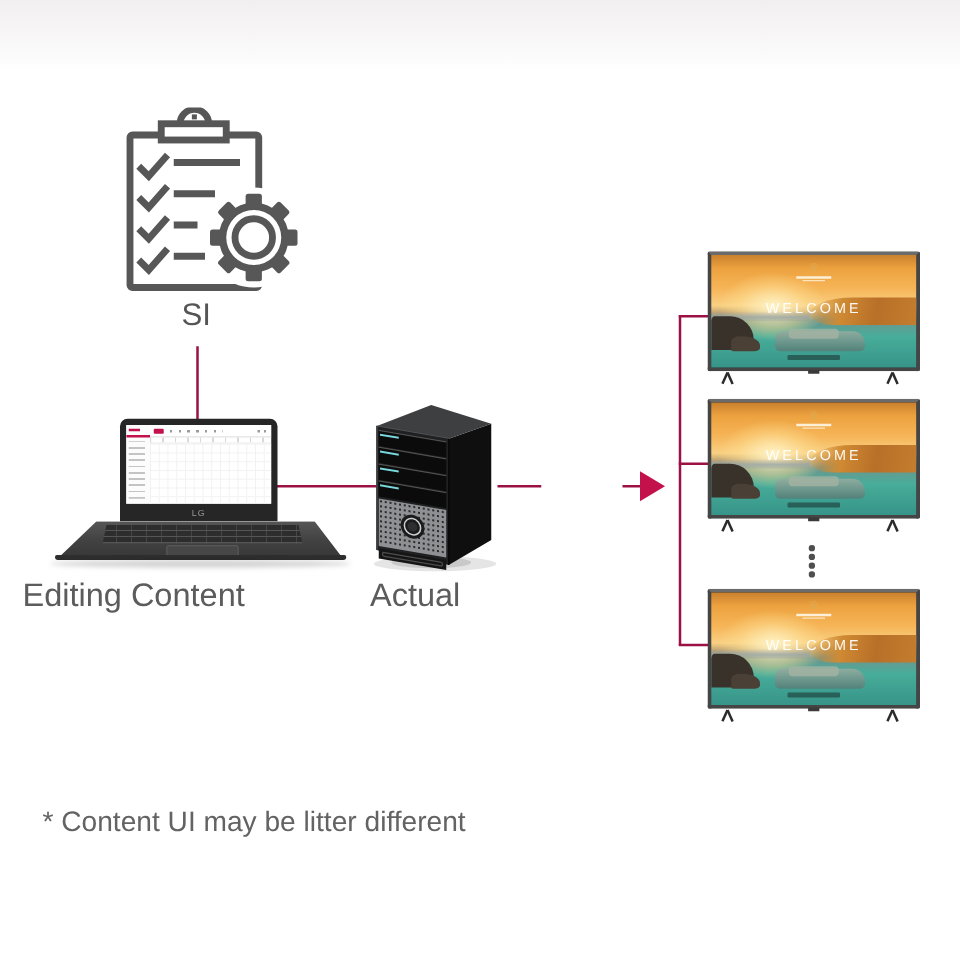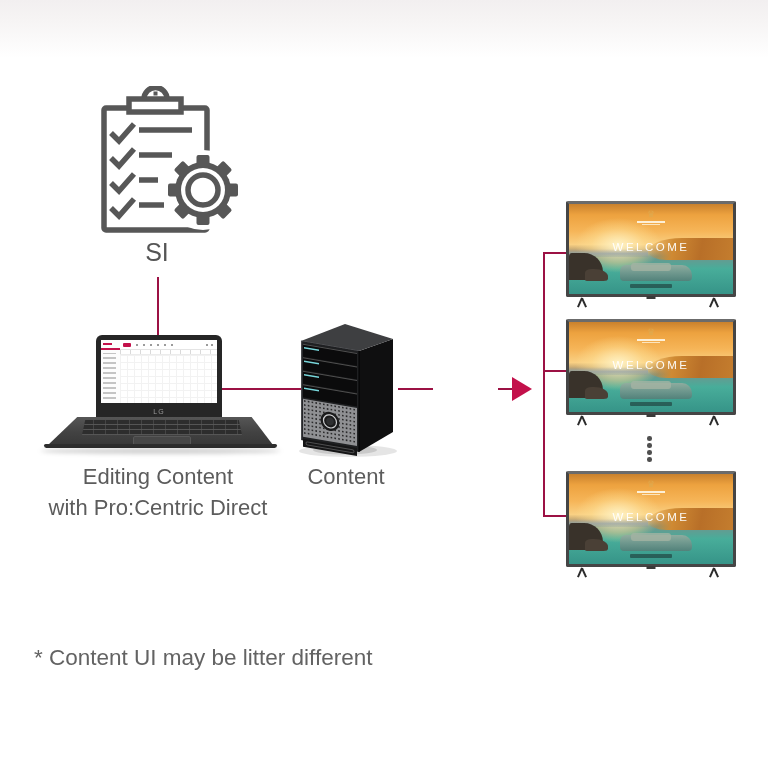--- a/index.html
+++ b/index.html
@@ -3,21 +3,21 @@
 <meta charset="utf-8">
 <style>
   html,body{margin:0;padding:0;background:#ffffff;}
   .stage{position:relative;width:768px;height:770px;background:#ffffff;overflow:hidden;
          font-family:"Liberation Sans", sans-serif;}
   .topband{position:absolute;left:0;top:0;width:768px;height:58px;
            background:linear-gradient(180deg,#f2eff0 0%,#f6f4f4 35%,#ffffff 100%);}
 
   
   .abs{position:absolute;}
-  .caption{color:#5c5c5c;font-size:22px;line-height:31px;text-align:center;}
+  .caption{color:#5c5c5c;font-size:26px;line-height:31px;text-align:left;}
   .redline{background:#9c1144;}
 
   
   .si-label{left:117px;top:238px;width:80px;font-size:25px;color:#555;text-align:center;}
   .si-connector{left:157px;top:277px;width:2px;height:60px;}
 
   
   .laptop-screen{left:96px;top:335px;width:126px;height:82px;background:#262626;
                  border-radius:6px 6px 0 0;box-sizing:border-box;}
   .laptop-display{position:absolute;left:5px;top:5px;right:5px;height:63px;background:#fff;overflow:hidden;}
@@ -177,21 +177,20 @@
   </div>
   <div class="abs laptop-base">
     <div class="lap-keys"></div>
     <div class="lap-trackpad"></div>
   </div>
   <div class="abs laptop-lip"></div>
   <div class="abs laptop-shadow"></div>
 
   <div class="abs caption editor-caption">
     <div>Editing Content</div>
-    <div>with Pro:Centric Direct</div>
   </div>
 
   <svg class="abs" style="left:293px;top:318px;" width="106" height="142" viewBox="0 0 106 142">
     <ellipse cx="55" cy="133" rx="49" ry="6" fill="#000" opacity="0.10"></ellipse>
     <ellipse cx="52" cy="132" rx="32" ry="4.5" fill="#000" opacity="0.12"></ellipse>
     <polygon points="66,33 100,21 100,114 66,134" fill="#0f0f10"></polygon>
     <polygon points="8,23 52,6 100,21 66,33" fill="#3e3f41"></polygon>
     <polyline points="8,23 66,33" stroke="#55565a" stroke-width="1.2" fill="none"></polyline>
     <polygon points="8,23 66,33 66,134 8,122" fill="#1f2022"></polygon>
     <line x1="66" y1="33" x2="66" y2="134" stroke="#000" stroke-width="1"></line>
@@ -226,21 +225,21 @@
         </g>
         <circle cx="37" cy="97" r="9.5" fill="#1b1b1c"></circle>
         <circle cx="37" cy="97" r="6.5" fill="none" stroke="#cfd0d2" stroke-width="1.2"></circle>
         <circle cx="37" cy="97" r="3.8" fill="#2e2f31"></circle>
       </g>
       <rect x="10" y="119" width="54" height="8" fill="#151516"></rect>
       <rect x="13" y="121.5" width="48" height="3" rx="1.5" fill="none" stroke="#4e4e4f" stroke-width="1"></rect>
     </g>
   </svg>
 
-  <div class="abs caption server-caption">Content</div>
+  <div class="abs caption server-caption">Actual</div>
 
   <div class="abs flow2 redline"></div>
   <div class="abs flow3 redline"></div>
   <div class="abs flow-arrow"></div>
 
   <div class="abs trunk redline"></div>
   <div class="abs branch branch1 redline"></div>
   <div class="abs branch branch2 redline"></div>
   <div class="abs branch branch3 redline"></div>
 

